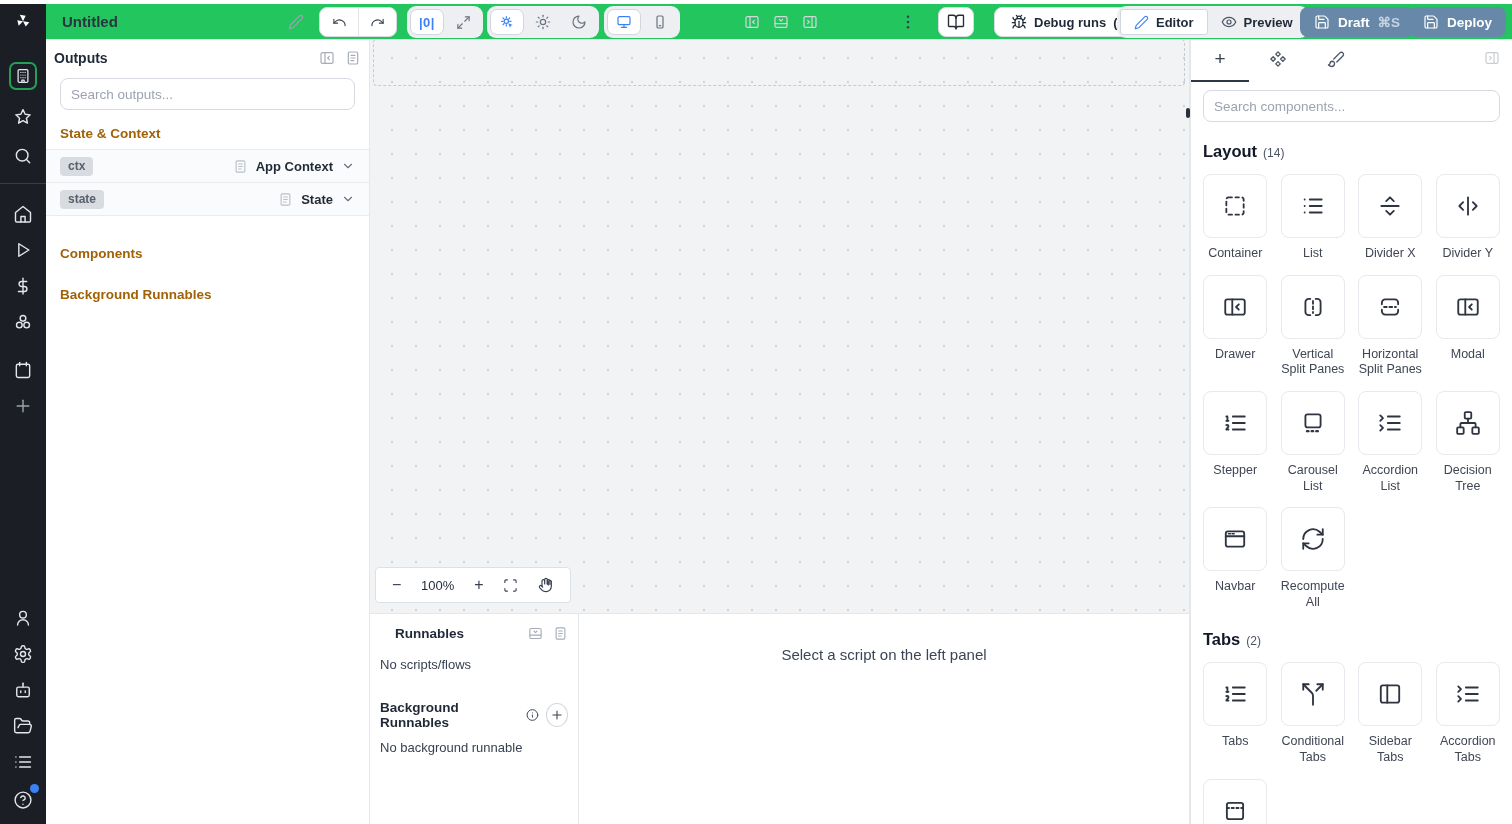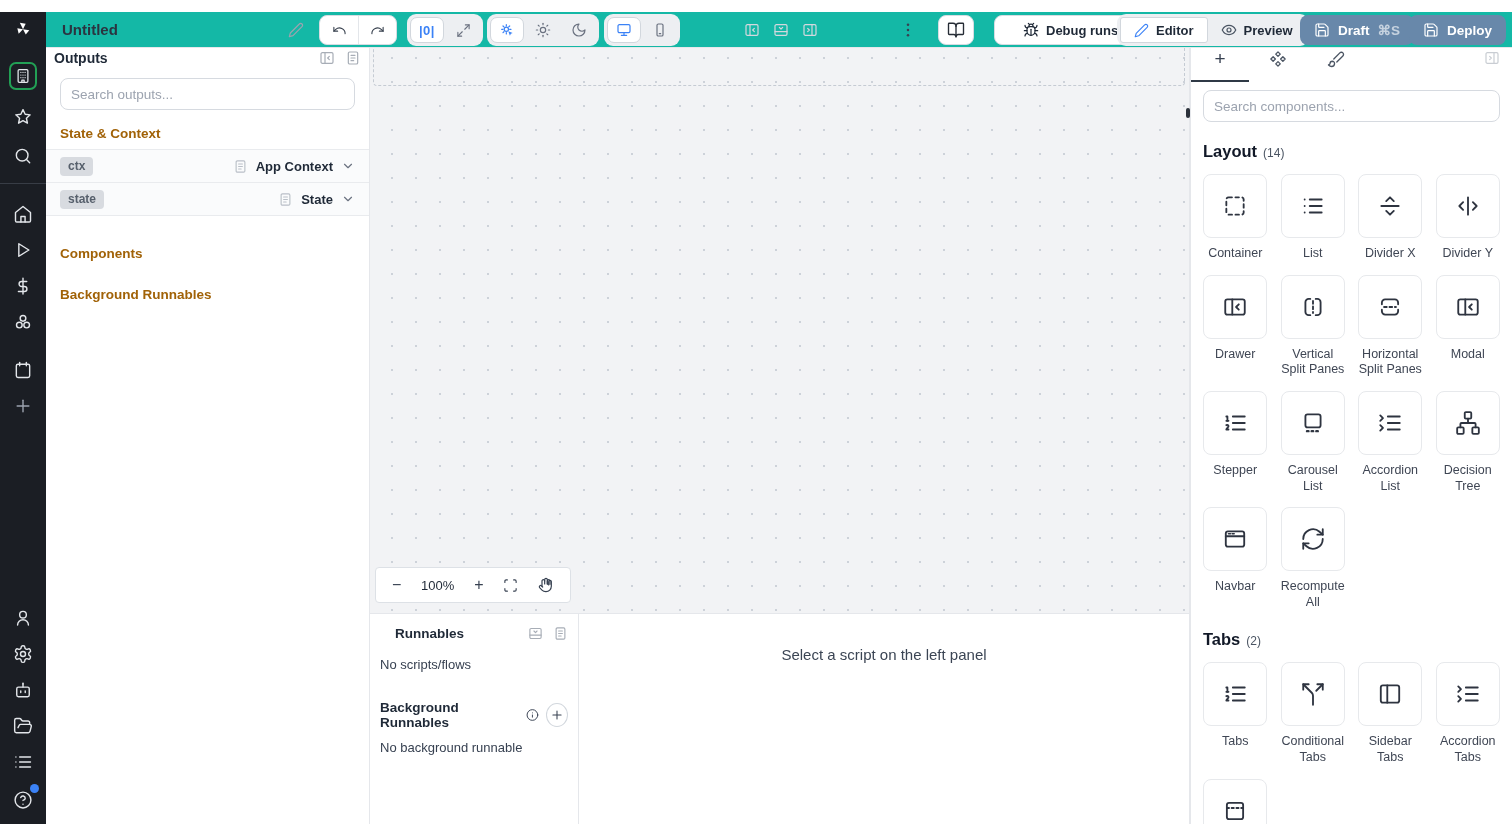--- a/index.html
+++ b/index.html
@@ -1,21 +1,21 @@
 <!DOCTYPE html>
 <html><head>
 <meta charset="utf-8">
 <style>
   * { margin:0; padding:0; box-sizing:border-box; }
   html,body { width:1512px; height:824px; overflow:hidden; background:#fff;
     font-family:"Liberation Sans", sans-serif; color:#1f2937; }
   .stage { position:relative; width:1512px; height:824px; }
 
   
-  .topbar { position:absolute; left:0; top:12px; width:1512px; height:36px; background:#14b8a6;
+  .topbar { position:absolute; left:0; top:4px; width:1512px; height:36px; background:#22c55e;
     border-bottom:1px solid #e6e8eb; z-index:30; }
   .logo-box { position:absolute; left:0; top:0; width:46px; height:36px; background:#1b1e24;
     display:flex; align-items:center; justify-content:center; color:#fff; cursor:pointer; }
   .tb-title { position:absolute; left:62px; top:9px; font-size:15px; font-weight:700; color:#2b3440; }
   button { background:none; border:none; font-family:inherit; cursor:pointer; color:inherit; }
   .ic { display:inline-flex; align-items:center; justify-content:center; }
   .ic svg { width:100%; height:100%; display:block; }.i14{width:14px;height:14px}.i15{width:15px;height:15px}
   .i16{width:16px;height:16px}.i18{width:18px;height:18px}.i20{width:20px;height:20px}.i26{width:26px;height:26px}
   .btn-pair { position:absolute; top:3px; display:flex; height:30px; border:1px solid #d7dce2;
     border-radius:8px; overflow:hidden; background:#fff; }
@@ -24,21 +24,21 @@
   .seg { position:absolute; top:2px; height:32px; background:#edeff2; border-radius:9px;
     padding:3px; display:flex; gap:2px; }
   .seg-btn { height:26px; min-width:34px; padding:0 6px; border-radius:7px; display:flex;
     align-items:center; justify-content:center; color:#6b7280; }
   .seg-btn.active { background:#fff; border:1px solid #d2d7dd; color:#3b82f6; }
   .zr { font-size:13px; font-weight:700; letter-spacing:0.5px; }
   .ghost-icons { position:absolute; top:10px; display:flex; gap:13px; color:#d4d8de; }
   .tb-icon-btn { position:absolute; top:3px; height:30px; width:36px; border:1px solid #d7dce2;
     border-radius:8px; display:flex; align-items:center; justify-content:center; color:#262c35; background:#fff; }
   .debug-btn { position:absolute; top:3px; height:30px; border:1px solid #d7dce2; border-radius:8px;
-    background:#fff; display:flex; align-items:center; gap:7px; padding:0 28px; font-size:13px;
+    background:#fff; display:flex; align-items:center; gap:7px; padding:0 16px; font-size:13px;
     font-weight:700; color:#1f2937; }
   .ep-seg { position:absolute; top:2px; height:32px; background:#edeff2; border-radius:9px;
     padding:3px; display:flex; }
   .ep-btn { height:26px; padding:0 13px; border-radius:3px; display:flex; align-items:center;
     gap:7px; font-size:13px; font-weight:700; color:#1f2937; }
   .ep-btn.active { background:#fff; border:1px solid #d2d7dd; }
   .steel-btn { position:absolute; top:3px; height:30px; border-radius:8px; background:#6888aa;
     color:#fff; display:flex; align-items:center; gap:8px; padding:0 14px; font-size:13.5px; font-weight:700; }
   .steel-btn .kbd { font-weight:600; color:rgba(255,255,255,.62); }
 

